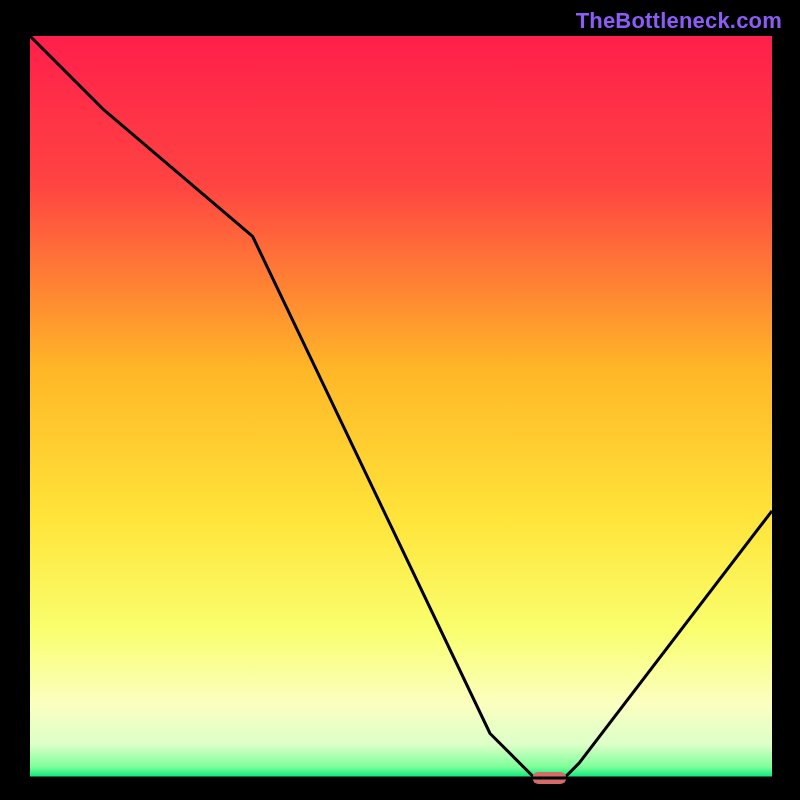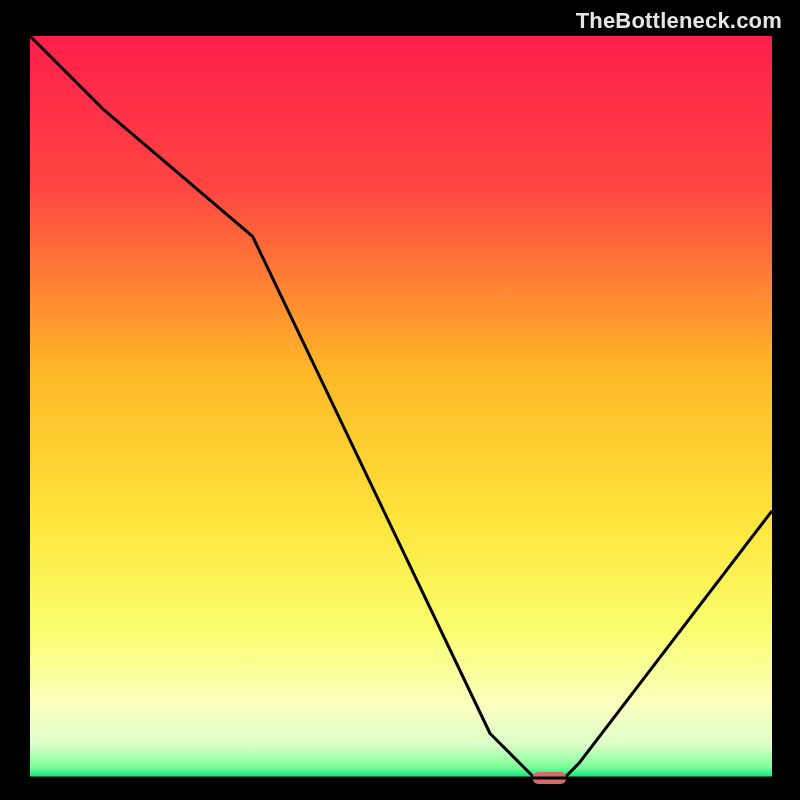--- a/index.html
+++ b/index.html
@@ -18,21 +18,21 @@
   svg {
     display: block;
   }
   .watermark {
     position: absolute;
     top: 8px;
     right: 18px;
     font-family: Arial, Helvetica, sans-serif;
     font-size: 22px;
     font-weight: 600;
-    color: #e5e5e5;
+    color: #8b5cf6;
     letter-spacing: 0.2px;
   }
 </style>
 </head>
 <body>
 
 <div class="chart-container">
   <svg id="chart-svg" width="800" height="800" viewBox="0 0 800 800">
     <defs>
       <linearGradient id="bgGrad" x1="0" y1="0" x2="0" y2="1">

